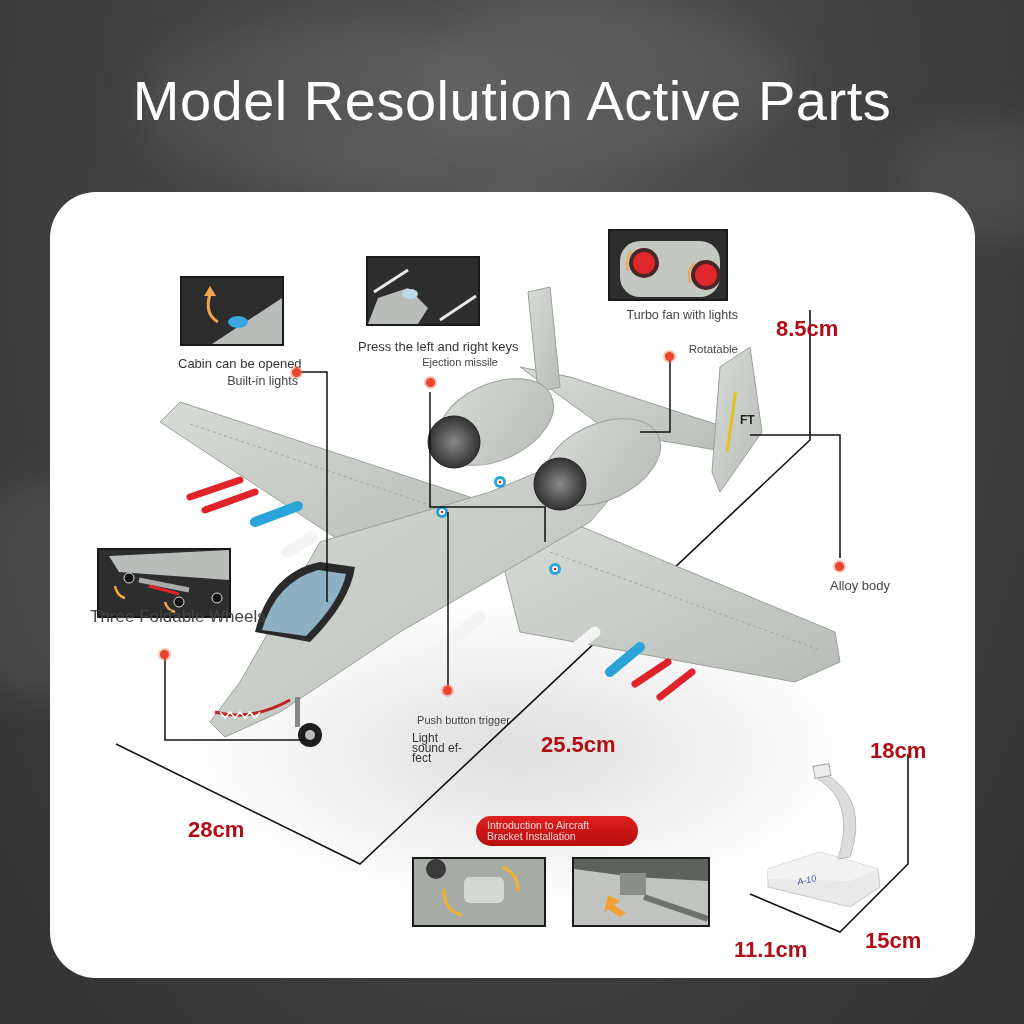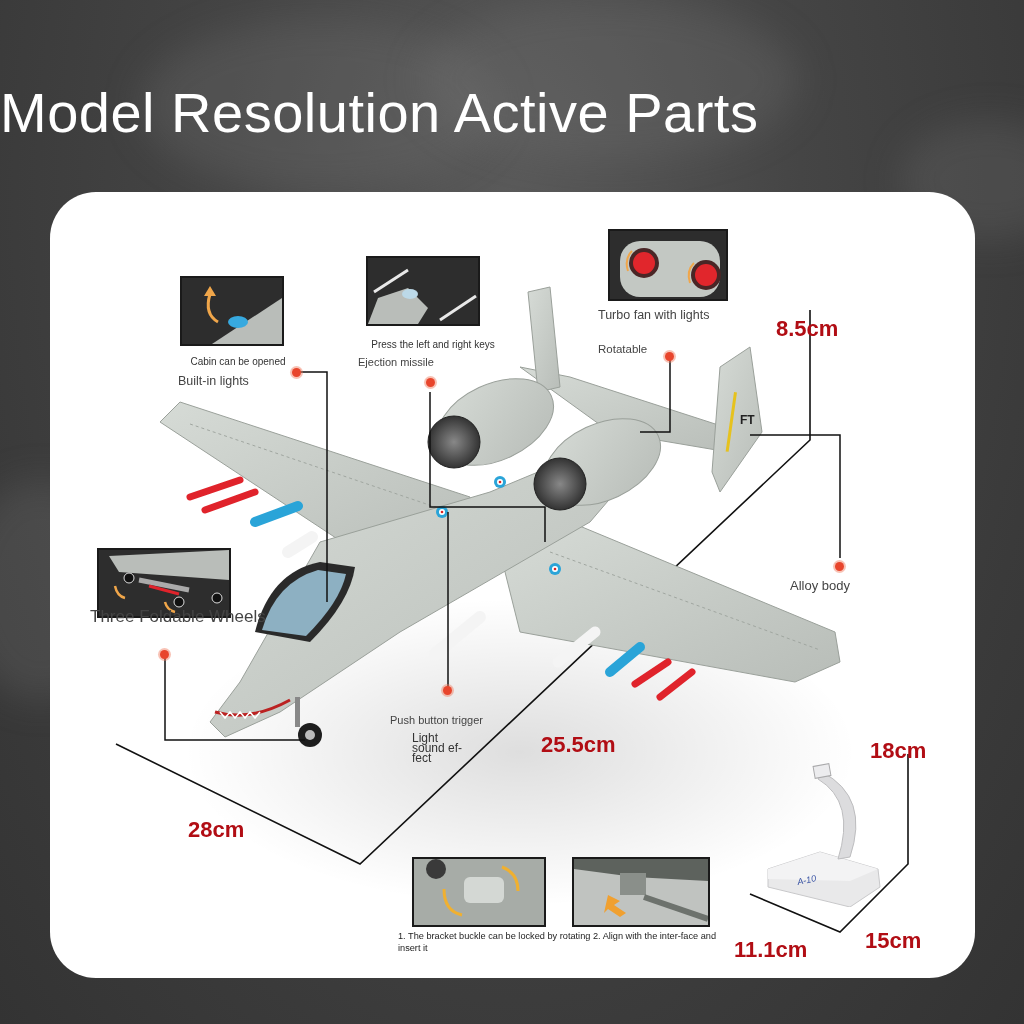--- a/index.html
+++ b/index.html
@@ -4,37 +4,37 @@
 <style>
   * { box-sizing: border-box; margin: 0; padding: 0; }
   html, body { width: 1024px; height: 1024px; overflow: hidden; }
   body {
     position: relative;
     font-family: "Liberation Sans", sans-serif;
     background: radial-gradient(ellipse at 50% 20%, #5a5a5a 0%, #454545 40%, #3a3a3a 75%, #333 100%);
   }
   .cloud { position: absolute; border-radius: 50%; background: rgba(120,120,120,0.25); filter: blur(18px); }
   .title {
-    position: absolute; left: 0; top: 68px; width: 1024px; 
-    color: #ffffff; font-size: 56px; font-weight: 400; letter-spacing: 0.5px; margin-top: 12px;
+    position: absolute; left: 0; top: 68px; width: 1024px; text-align: center;
+    color: #ffffff; font-size: 56px; font-weight: 400; letter-spacing: 0.5px;
   }
   .card {
     position: absolute; left: 50px; top: 192px; width: 925px; height: 786px;
     background: #ffffff; border-radius: 46px; overflow: hidden;
   }
   .card-shade {
     position: absolute; left: 0; top: 0; width: 100%; height: 100%;
     background: radial-gradient(ellipse 480px 220px at 470px 560px, rgba(0,0,0,0.13), rgba(0,0,0,0) 70%);
   }
   .abs { position: absolute; }
   .thumb {
     position: absolute; background: #2e2e2e; border: 2px solid #1a1a1a; overflow: hidden;
   }
-  .cap-small { position: absolute; font-size: 10px; color: #333; white-space: nowrap; text-align: center; }
-  .cap { position: absolute; font-size: 12.5px; color: #444; white-space: nowrap; text-align: left; }
+  .cap-small { position: absolute; font-size: 13px; color: #333; white-space: nowrap; text-align: center; }
+  .cap { position: absolute; font-size: 12.5px; color: #444; white-space: nowrap; text-align: right; }
   .dot {
     position: absolute; width: 9px; height: 9px; border-radius: 50%;
     background: #e8452c; box-shadow: 0 0 0 2px rgba(240,120,90,0.45);
   }
   .dim { position: absolute; color: #b10d14; font-weight: 700; font-size: 22px; white-space: nowrap; }
   .pill {
     position: absolute; left: 426px; top: 624px; width: 162px; height: 30px;
     background: linear-gradient(180deg,#e02020,#b70d0d); border-radius: 15px;
     color: #f4d6d6; font-size: 10.5px; line-height: 11px; padding: 4px 0 0 11px;
   }
@@ -218,32 +218,35 @@
   <div class="dim" style="left:684px;top:745px;">11.1cm</div>
 
   <svg class="abs" style="left:710px;top:565px;" width="140" height="150">
     <polygon points="8,130 90,150 120,130 118,112 60,95 8,112" fill="#e9e9ea" stroke="#c8c8ca"></polygon>
     <polygon points="8,112 60,95 118,112 90,124 8,122" fill="#f3f3f4"></polygon>
     <path d="M62,15 Q110,40 90,100 L78,102 Q96,45 58,22 Z" fill="#dcdcde" stroke="#bdbdbf"></path>
     <rect x="54" y="8" width="16" height="12" fill="#ececee" stroke="#a9a9ab" transform="rotate(-10 62 14)"></rect>
     <text x="38" y="128" font-size="9" fill="#3b55a5" font-family="Liberation Sans, sans-serif" font-style="italic" transform="rotate(-12 38 128)">A-10</text>
   </svg>
 
+  <div class="pill">
+    <div>Introduction to Aircraft</div>
+    <div>Bracket Installation</div>
+  </div>
   <div class="thumb" style="left:362px;top:665px;width:134px;height:70px;background:#9ea39e;">
     <svg width="130" height="66">
       <rect width="130" height="66" fill="#a7aca7"></rect>
       <rect x="50" y="18" width="40" height="26" rx="6" fill="#d4d8d4"></rect>
       <circle cx="22" cy="10" r="10" fill="#3a3a3a"></circle>
       <path d="M30,30 Q30,52 48,56" stroke="#f0b030" stroke-width="3" fill="none"></path>
       <path d="M88,8 Q104,14 104,32" stroke="#f0b030" stroke-width="3" fill="none"></path>
     </svg>
   </div>
   <div class="thumb" style="left:522px;top:665px;width:138px;height:70px;background:#b7bab7;">
     <svg width="134" height="66">
       <rect width="134" height="66" fill="#c0c3c0"></rect>
       <polygon points="0,0 134,0 134,22 60,18 0,10" fill="#5d625d"></polygon>
       <rect x="46" y="14" width="26" height="22" fill="#8a8f8a"></rect>
       <line x1="70" y1="38" x2="134" y2="60" stroke="#6d726d" stroke-width="6"></line>
       <polygon points="34,36 46,42 40,46 52,54 46,58 34,50 30,54" fill="#f0a030"></polygon>
     </svg>
   </div>
-  <div class="steps">1. The bracket buckle can be locked by rotating 2. Align with the inter-face and insert it</div>
 </div>
 
 </body></html>

